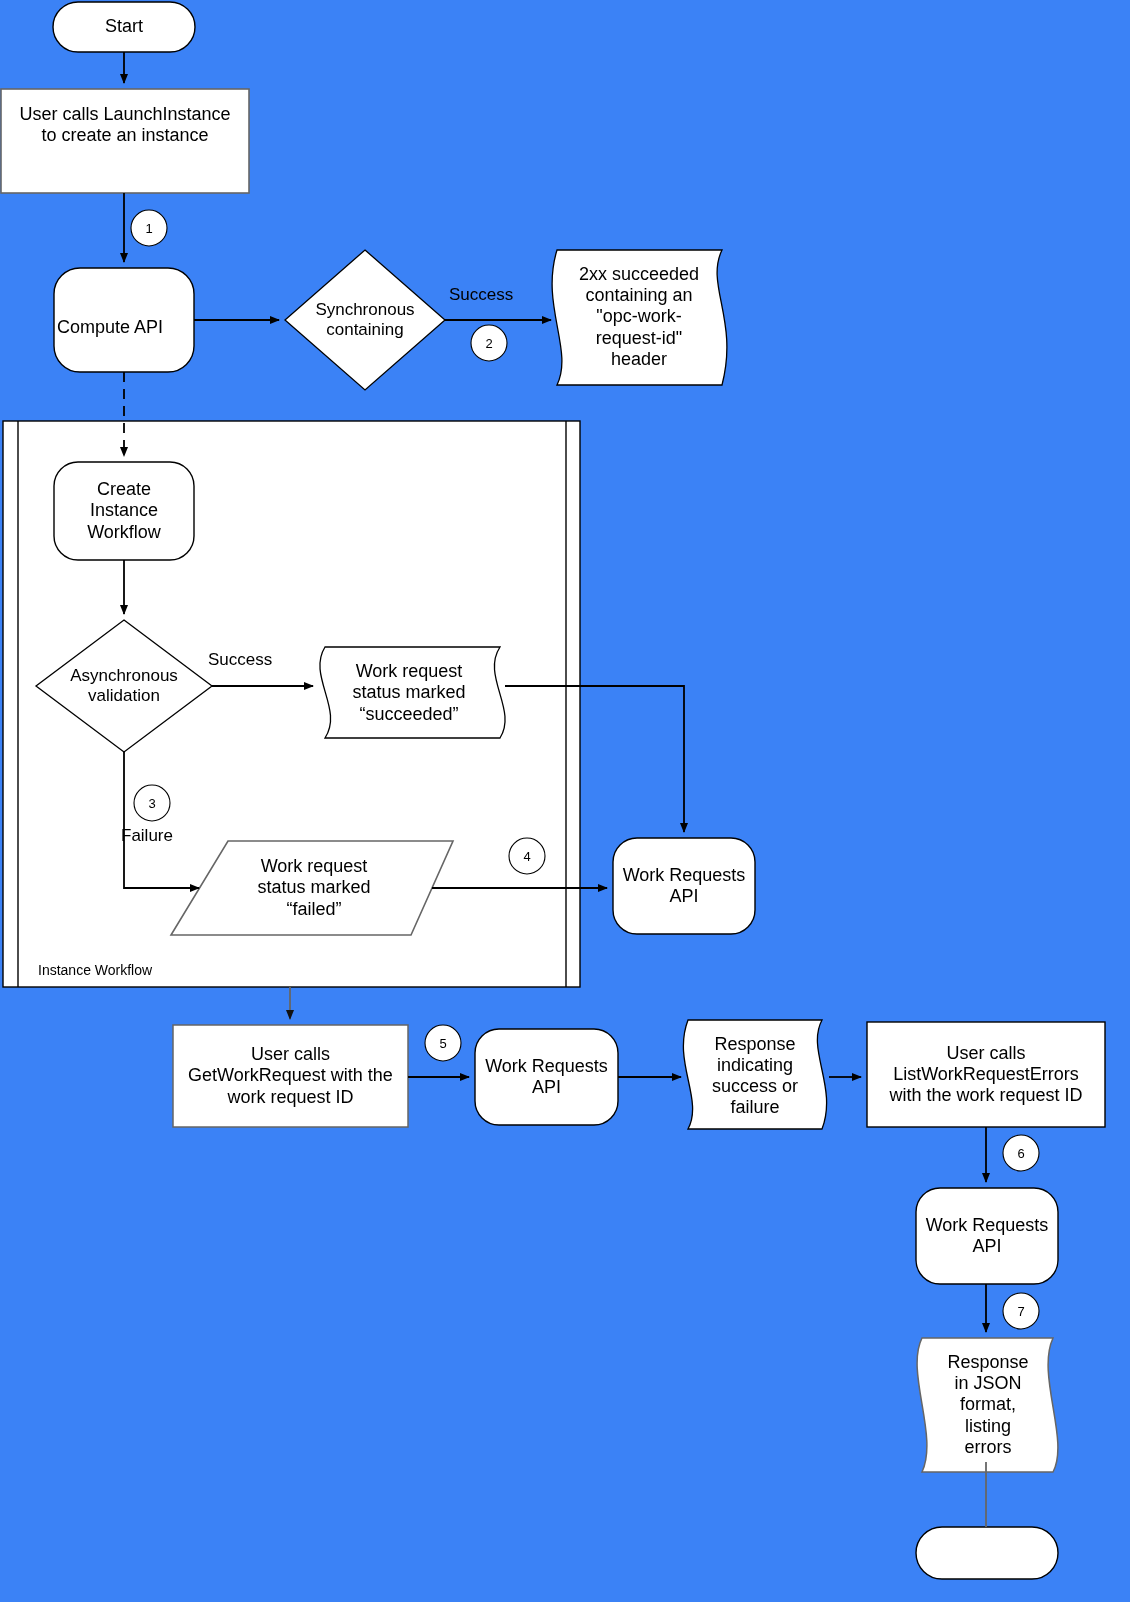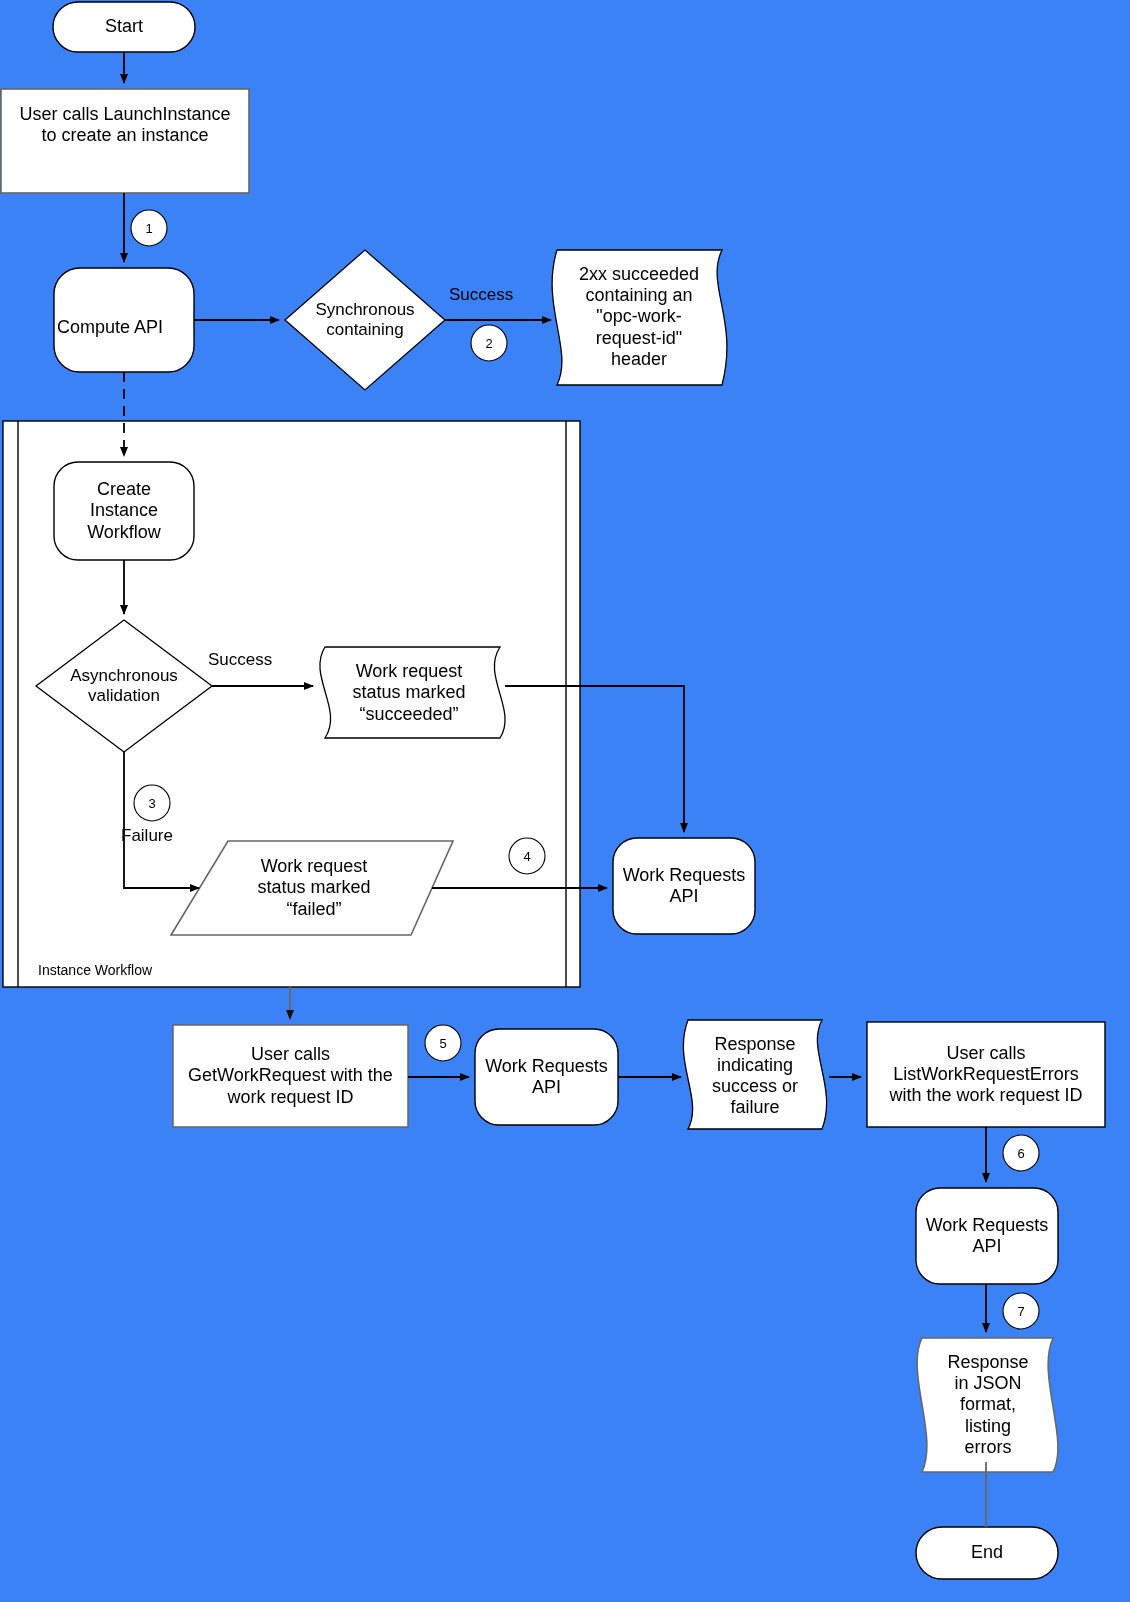--- a/index.html
+++ b/index.html
@@ -245,21 +245,20 @@
 
   <div class="node-label" style="left:916px; top:1188px; width:142px; height:96px;">Work Requests
 API</div>
 
   <div class="node-label" style="left:926px; top:1342px; width:124px; height:126px;">Response
 in JSON
 format,
 listing
 errors</div>
 
-  <div class="node-label" style="left:916px; top:1527px; width:142px; height:52px;">End</div>
 
   <div class="edge-label" style="left:449px; top:286px; width:92px;">Success</div>
 
   <div class="edge-label" style="left:208px; top:651px; width:92px;">Success</div>
 
   <div class="edge-label" style="left:121px; top:827px; width:80px; text-align:left;">Failure</div>
 
   <div class="container-label" style="left:24px; top:962px;margin-left:14px;">Instance Workflow</div>
 
   <div class="step-num" style="left:131px; top:210px; width:36px; height:36px;">1</div>

